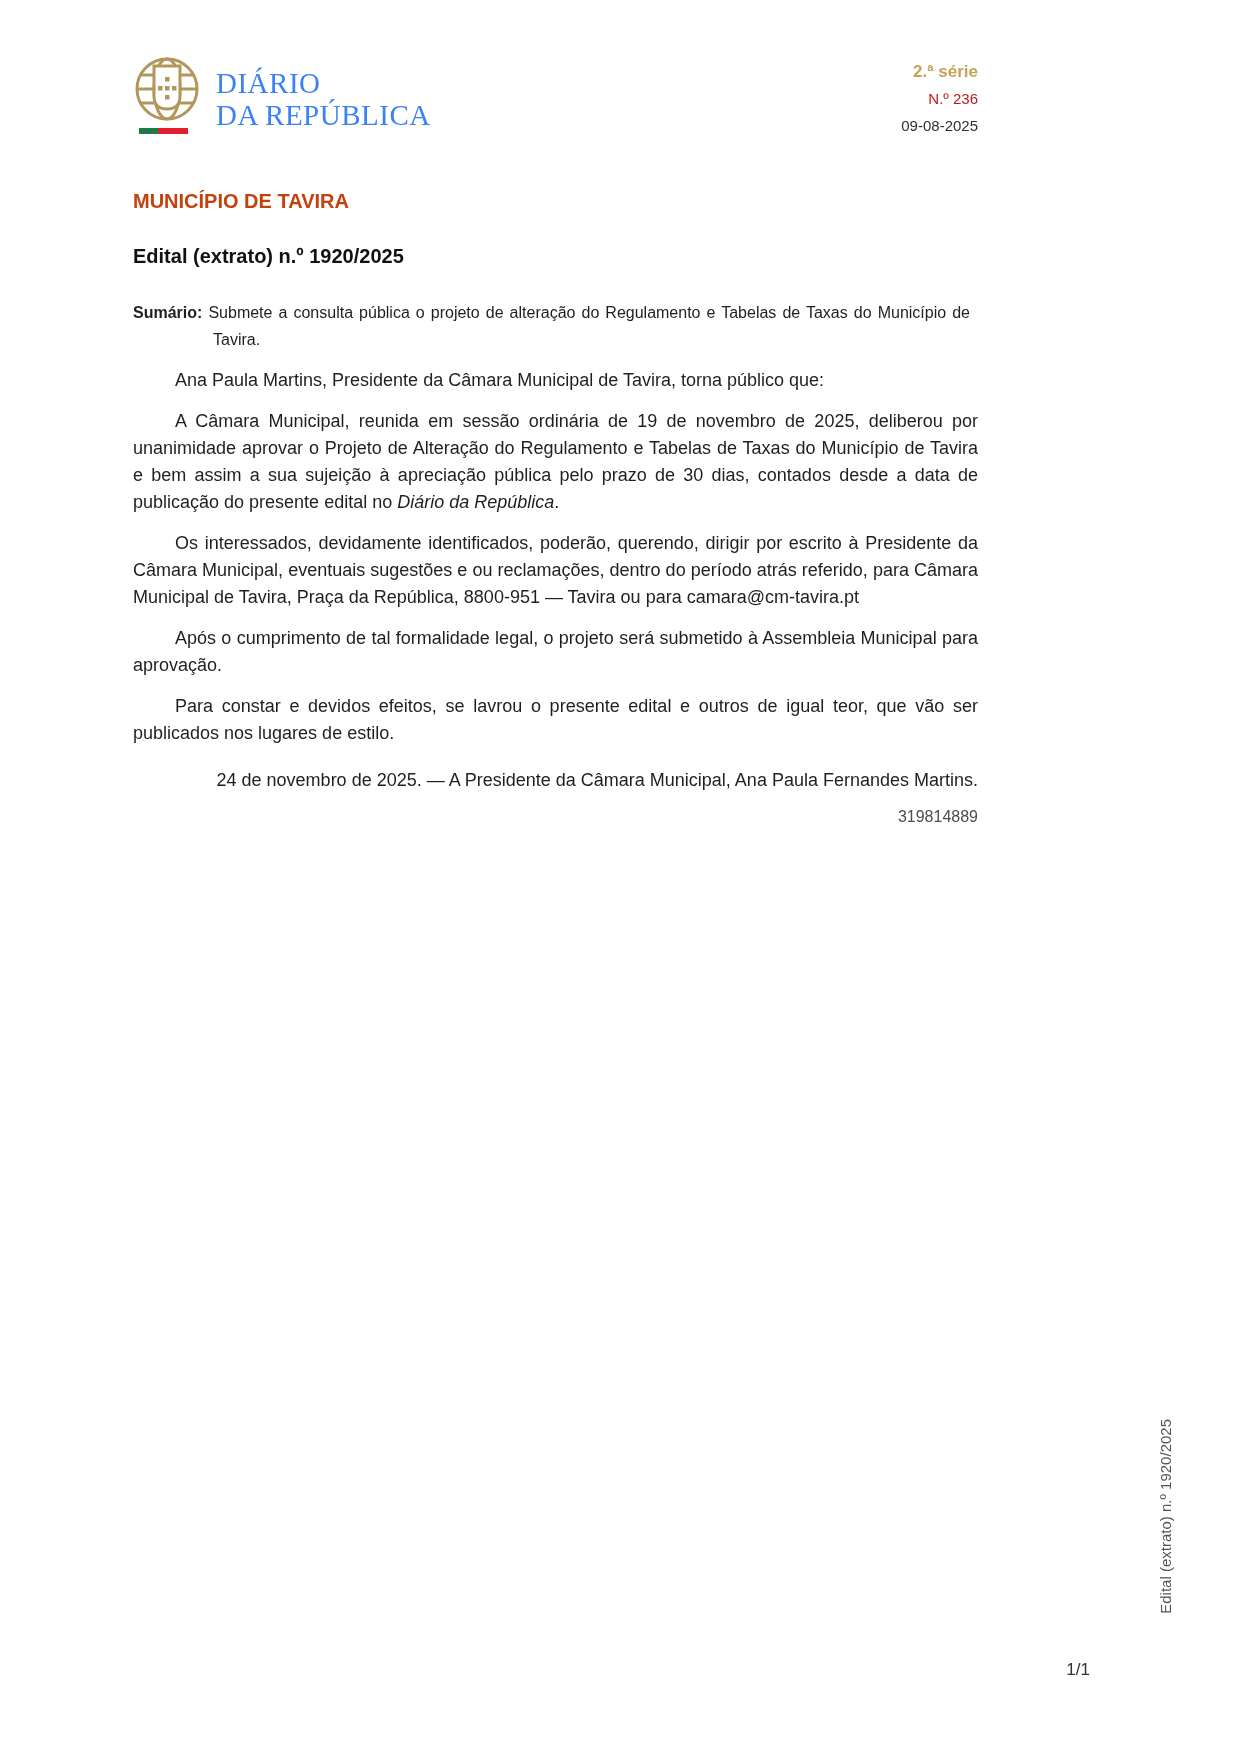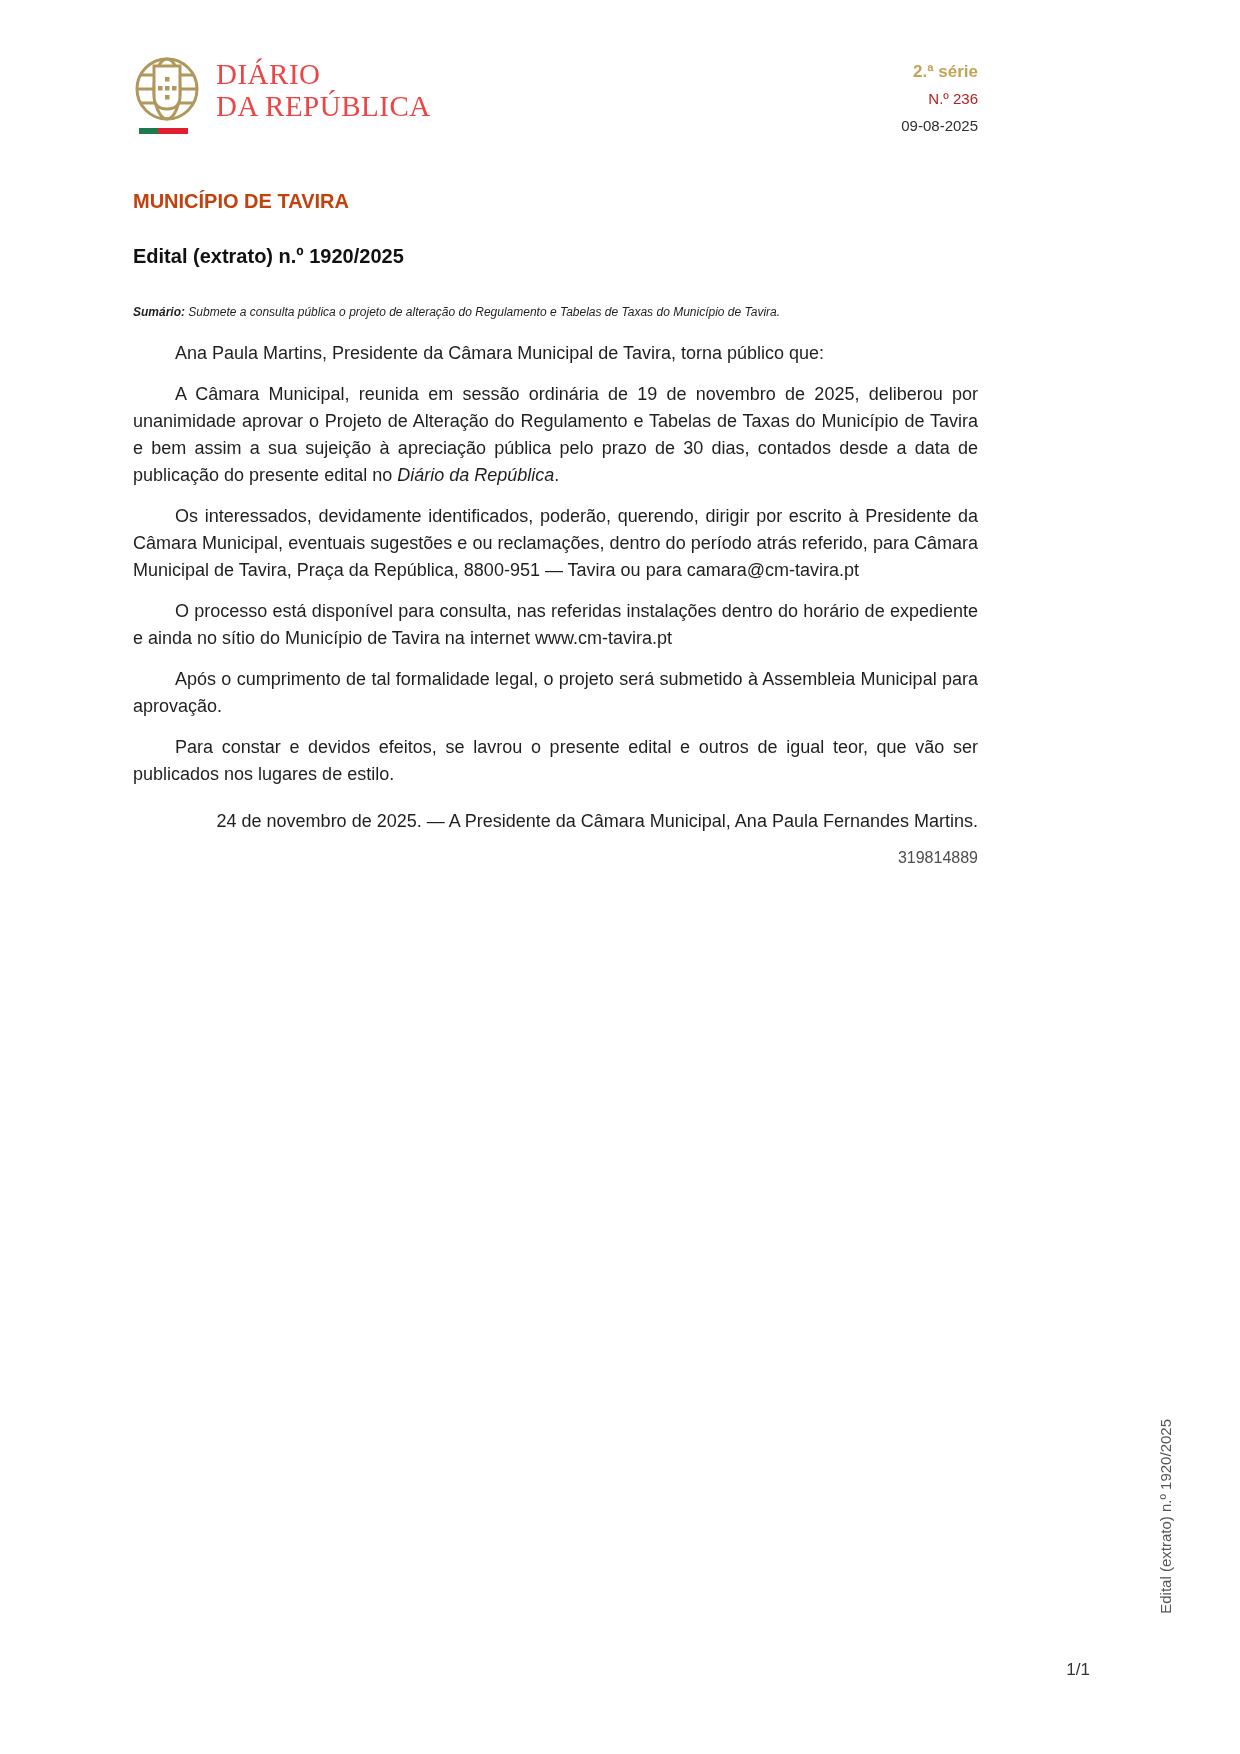--- a/index.html
+++ b/index.html
@@ -18,25 +18,25 @@
     top: 56px;
     left: 133px;
     width: 845px;
     display: flex;
     justify-content: space-between;
     align-items: flex-start;
   }
   .logo { display: flex; align-items: flex-start; gap: 15px; }
   .logo-text {
     font-family: "Liberation Serif", serif;
-    color: #ef4444;
+    color: #3b82f6;
     font-size: 29px;
     line-height: 32px;
     letter-spacing: 0.5px;
-    margin-top: 2px;
+    margin-top: 11px;
     white-space: nowrap;
   }
   .issue-info { text-align: right; margin-top: 2px; }
   .issue-series { color: #c3a457; font-weight: bold; font-size: 17px; line-height: 27px; }
   .issue-number { color: #b91c1c; font-size: 15px; line-height: 27px; }
   .issue-date   { color: #2f2f2f; font-size: 15px; line-height: 27px; }
 
   
   .content {
     position: absolute;
@@ -51,27 +51,26 @@
     color: #c2410c;
     margin: 0 0 32px 0;
   }
   .doc-title {
     font-size: 20px;
     font-weight: bold;
     color: #111;
     margin: 0 0 31px 0;
   }
   .summary {
-    font-size: 12px;
+    font-size: 16px;
     line-height: 27px;
     text-align: justify;
     padding-left: 80px;
     text-indent: -80px;
     margin: 0 8px 14px 0;
-    font-style: italic;
   }
   .summary-label { font-weight: bold; }
   .para {
     font-size: 18px;
     line-height: 27px;
     text-align: justify;
     text-indent: 42px;
     margin: 0 0 14px 0;
   }
   .italic { font-style: italic; }
@@ -149,21 +148,20 @@
     <h2 class="doc-title">Edital (extrato) n.º 1920/2025</h2>
 
     <p class="summary"><span class="summary-label">Sumário:</span><span> </span><span>Submete a consulta pública o projeto de alteração do Regulamento e Tabelas de Taxas do Município de Tavira.</span></p>
 
     <p class="para">Ana Paula Martins, Presidente da Câmara Municipal de Tavira, torna público que:</p>
 
     <p class="para"><span>A Câmara Municipal, reunida em sessão ordinária de 19 de novembro de 2025, deliberou por unanimidade aprovar o Projeto de Alteração do Regulamento e Tabelas de Taxas do Município de Tavira e bem assim a sua sujeição à apreciação pública pelo prazo de 30 dias, contados desde a data de publicação do presente edital no </span><span class="italic">Diário da República</span><span>.</span></p>
 
     <p class="para">Os interessados, devidamente identificados, poderão, querendo, dirigir por escrito à Presidente da Câmara Municipal, eventuais sugestões e ou reclamações, dentro do período atrás referido, para Câmara Municipal de Tavira, Praça da República, 8800-951 — Tavira ou para camara@cm-tavira.pt</p>
 
-    <p class="para">O processo está disponível para consulta, nas referidas instalações dentro do horário de expediente e ainda no sítio do Município de Tavira na internet www.cm-tavira.pt</p>
 
     <p class="para">Após o cumprimento de tal formalidade legal, o projeto será submetido à Assembleia Municipal para aprovação.</p>
 
     <p class="para">Para constar e devidos efeitos, se lavrou o presente edital e outros de igual teor, que vão ser publicados nos lugares de estilo.</p>
 
     <p class="para signature">24 de novembro de 2025. — A Presidente da Câmara Municipal, Ana Paula Fernandes Martins.</p>
 
     <div class="registry">319814889</div>
   </div>
 

